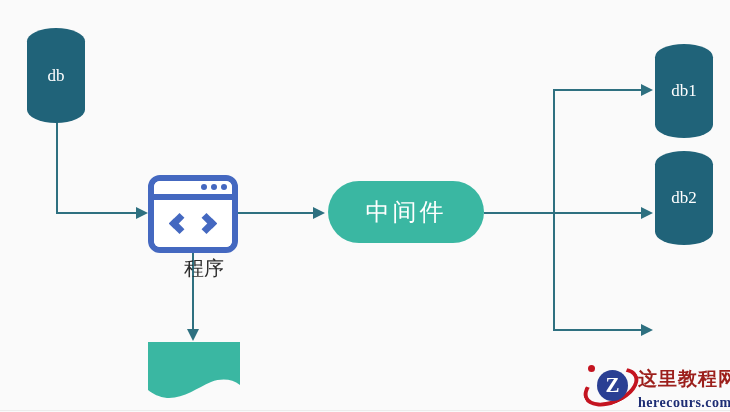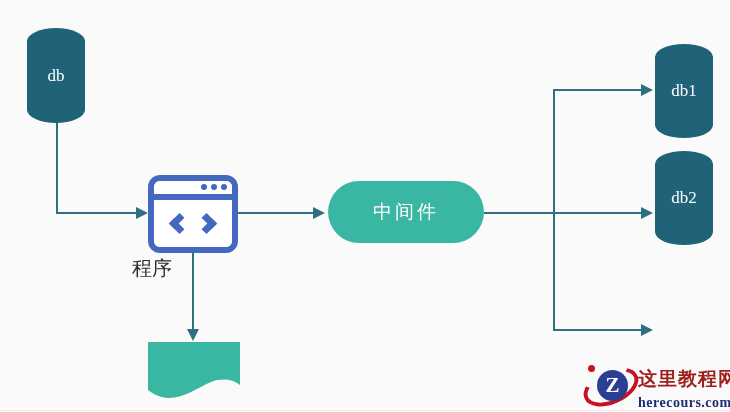--- a/index.html
+++ b/index.html
@@ -36,28 +36,28 @@
     border:6px solid var(--blue);border-radius:12px;background:#fff;overflow:hidden;}
   .browser .bar{position:relative;height:13px;background:#fff;}
   .browser .dots{position:absolute;right:5px;top:3px;display:flex;gap:4px;}
   .browser .dots i{width:6px;height:6px;border-radius:50%;background:var(--blue);}
   .browser .divider{height:6px;background:var(--blue);}
   .browser .code{height:47px;background:#fff;display:flex;align-items:center;justify-content:center;gap:12px;}
   .chev{width:15px;height:15px;}
   .chev.l{border-left:7px solid var(--blue);border-bottom:7px solid var(--blue);transform:rotate(45deg);}
   .chev.r{border-top:7px solid var(--blue);border-right:7px solid var(--blue);transform:rotate(45deg);}
 
-  .node-label{position:absolute;left:132px;top:255px;width:90px;text-align:left;
+  .node-label{position:absolute;left:159px;top:255px;width:90px;text-align:center;
     font-family:"Liberation Serif",serif;font-size:20px;color:#2d2d2d;z-index:3;}
 
   
   .stadium{position:absolute;left:328px;top:181px;width:156px;height:62px;
     background:var(--green);border-radius:31px;color:#fff;
     display:flex;align-items:center;justify-content:center;
-    font-size:19px;letter-spacing:3px;}
+    font-size:24px;letter-spacing:3px;}
 
   
   .wave{position:absolute;left:148px;top:341px;width:92px;height:58px;}
 
   
   .wm{position:absolute;left:580px;top:361px;width:150px;height:51px;z-index:5;}
   .wm-logo{position:absolute;left:2px;top:2px;width:62px;height:47px;}
   .wm-ring{position:absolute;left:0;top:7px;width:58px;height:34px;
     border:4px solid #c41420;border-top-color:transparent;border-radius:50%;
     transform:rotate(-24deg);}

